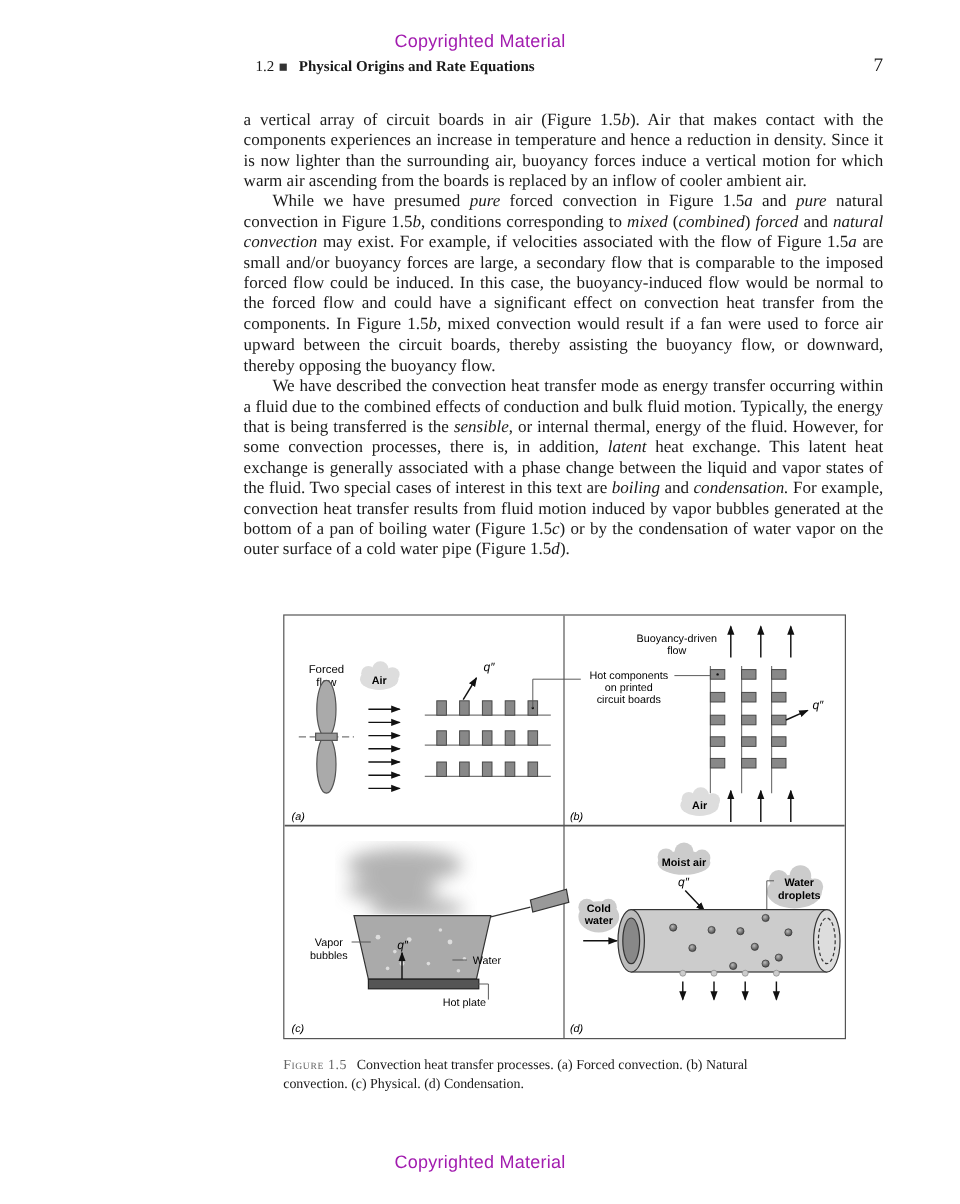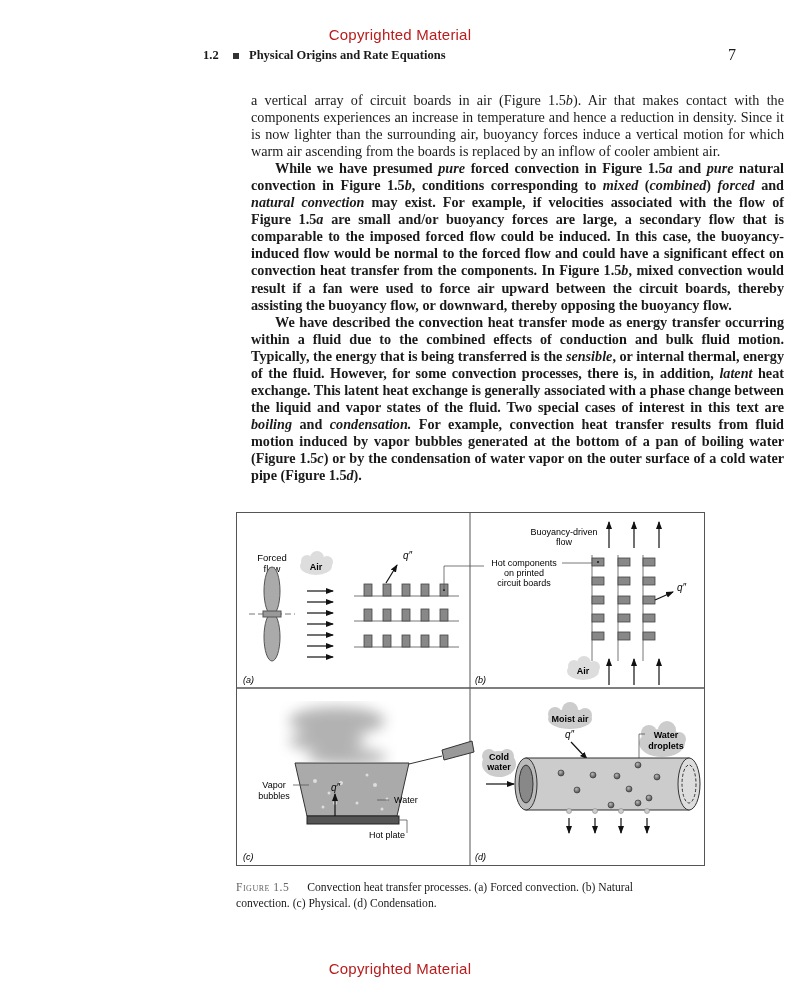--- a/index.html
+++ b/index.html
@@ -1,31 +1,31 @@
 <!DOCTYPE html>
 <html><head>
 <meta charset="utf-8">
 <style>
   html, body { margin:0; padding:0; background:#fff; }
   body { width:800px; height:1003px; position:relative; overflow:hidden; font-family:"Liberation Serif","DejaVu Serif",serif; color:#1a1a1a; }
-  .watermark { position:absolute; left:0; width:800px; text-align:center; font-family:"Liberation Sans","DejaVu Sans",sans-serif; font-size:15px; color:#b91c1c; letter-spacing:0.2px; }
+  .watermark { position:absolute; left:0; width:800px; text-align:center; font-family:"Liberation Sans","DejaVu Sans",sans-serif; font-size:15px; color:#a21caf; letter-spacing:0.2px; }
   .wm-top { top:26px; }
   .wm-bottom { top:960px; }
   .running-head { position:absolute; top:48px; left:203px; width:533px; height:18px; font-size:12.5px; }
-  .rh-section { font-weight:bold; position:absolute; left:0; top:0; }
+  .rh-section { font-weight:normal; position:absolute; left:10px; top:0; }
   .rh-bullet { position:absolute; left:30px; top:5px; width:6px; height:6px; background:#333; }
   .rh-title { position:absolute; left:46px; top:0; font-weight:bold; }
   .rh-page { position:absolute; right:0; top:-2px; font-size:16px; }
-  .body-text { position:absolute; left:203px; top:92px; width:533px; font-size:14.2px; line-height:17.05px; text-align:justify;margin-left:48px; }
+  .body-text { position:absolute; left:203px; top:92px; width:533px; font-size:14.2px; line-height:17.05px; text-align:justify; }
   .body-text p { margin:0; }
-  .body-text p.indent { text-indent:24px;font-weight:bold; }
+  .body-text p.indent { text-indent:24px; }
   .figure { position:absolute; left:236px; top:512px; width:467px; height:352px; border:1px solid #555; }
   .figure svg { display:block; }
   .caption { position:absolute; left:236px; top:880px; width:440px; font-size:11.6px; line-height:16px; }
-  .cap-label { font-variant:small-caps; color:#666; letter-spacing:0.5px; margin-right:18px; }
+  .cap-label { font-variant:small-caps; color:#666; letter-spacing:0.5px; margin-right:8px; }
   svg text { font-family:"Liberation Sans","DejaVu Sans",sans-serif; }
 </style>
 </head>
 <body>
 
 <div class="watermark wm-top">Copyrighted Material</div>
 
 <div class="running-head">
   <span class="rh-section">1.2</span>
   <span class="rh-bullet"></span>

